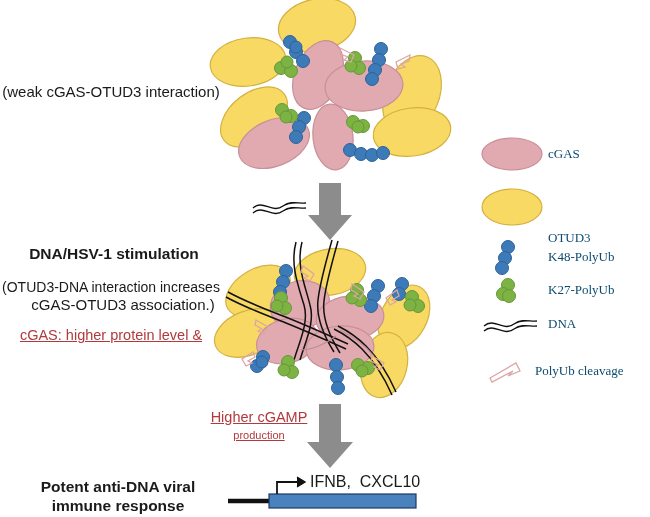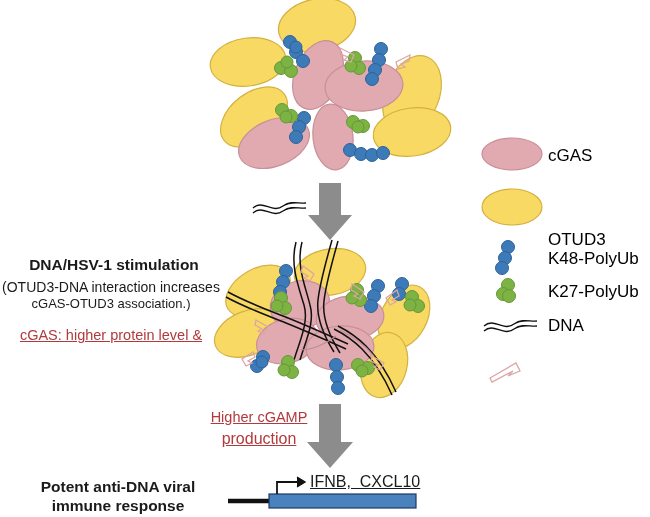--- a/index.html
+++ b/index.html
@@ -27,23 +27,24 @@
   svg { display: block; }
   #canvas {
     position: absolute;
     left: 0;
     top: 0;
     width: 650px;
     height: 517px;
   }
   .legend-label {
     position: absolute;
-    font-size: 17px;
-    color: #000000;
+    font-size: 13px;
+    color: #0c4a6e;
     white-space: pre;
+    font-family: Liberation Serif, serif;
   }
 </style>
 </head>
 <body>
 
 <div id="figure">
 
   <svg id="canvas" viewBox="0 0 650 517">
     <defs>
       
@@ -256,34 +257,36 @@
       <g fill="none" stroke="#111111" stroke-width="1.4">
         <path d="M484 326 C494 317 503 332 514 324 C523 318 530 322 537 321"></path>
         <path d="M484 331 C494 322 503 337 514 329 C523 323 530 327 537 326"></path>
       </g>
       <g fill="none" stroke="#dda5a5" stroke-width="1.3">
         <path d="M490 378 L516 363 L520 371 L508 376 L513 371 L492 382 Z"></path>
       </g>
     </g>
   </svg>
 
-
-  <div class="txt bold center" style="left:6px; top:256px; width:216px; font-size:15.5px;">DNA/HSV-1 stimulation</div>
+  <div class="txt center" style="left:0px; top:83px; width:222px; font-size:15px;">(weak cGAS-OTUD3 interaction)</div>
+
+  <div class="txt bold center" style="left:6px; top:245px; width:216px; font-size:15.5px;">DNA/HSV-1 stimulation</div>
   <div class="txt center" style="left:0px; top:279px; width:222px; font-size:14px;">(OTUD3-DNA interaction increases</div>
-  <div class="txt center" style="left:0px; top:296px; width:222px; font-size:13px;">cGAS-OTUD3 association.)</div>
+  <div class="txt center" style="left:12px; top:296px; width:222px; font-size:15px;">cGAS-OTUD3 association.)</div>
 
   <div class="txt center red" style="left:0px; top:327px; width:222px; font-size:14.5px;">cGAS: higher protein level &amp;</div>
 
   <div class="txt center red" style="left:200px; top:409px; width:118px; font-size:14.5px;">Higher cGAMP</div>
-  <div class="txt center red" style="left:200px; top:429px; width:118px; font-size:16px;">production</div>
+  <div class="txt center red" style="left:200px; top:429px; width:118px; font-size:11px;">production</div>
 
   <div class="txt bold center" style="left:14px; top:478px; width:208px; font-size:15.5px;">Potent anti-DNA viral</div>
   <div class="txt bold center" style="left:14px; top:497px; width:208px; font-size:15.5px;">immune response</div>
 
-  <div class="txt" style="left:310px; top:472px; font-size:16px;text-decoration:underline;">IFNB,  CXCL10</div>
+  <div class="txt" style="left:310px; top:472px; font-size:16px;">IFNB,  CXCL10</div>
 
   <div class="legend-label" style="left:548px; top:146px;">cGAS</div>
   <div class="legend-label" style="left:548px; top:198px;margin-top:32px;">OTUD3</div>
   <div class="legend-label" style="left:548px; top:249px;">K48-PolyUb</div>
   <div class="legend-label" style="left:548px; top:282px;">K27-PolyUb</div>
   <div class="legend-label" style="left:548px; top:316px;">DNA</div>
+  <div class="legend-label" style="left:535px; top:363px;">PolyUb cleavage</div>
 
 </div>
 
 </body></html>

